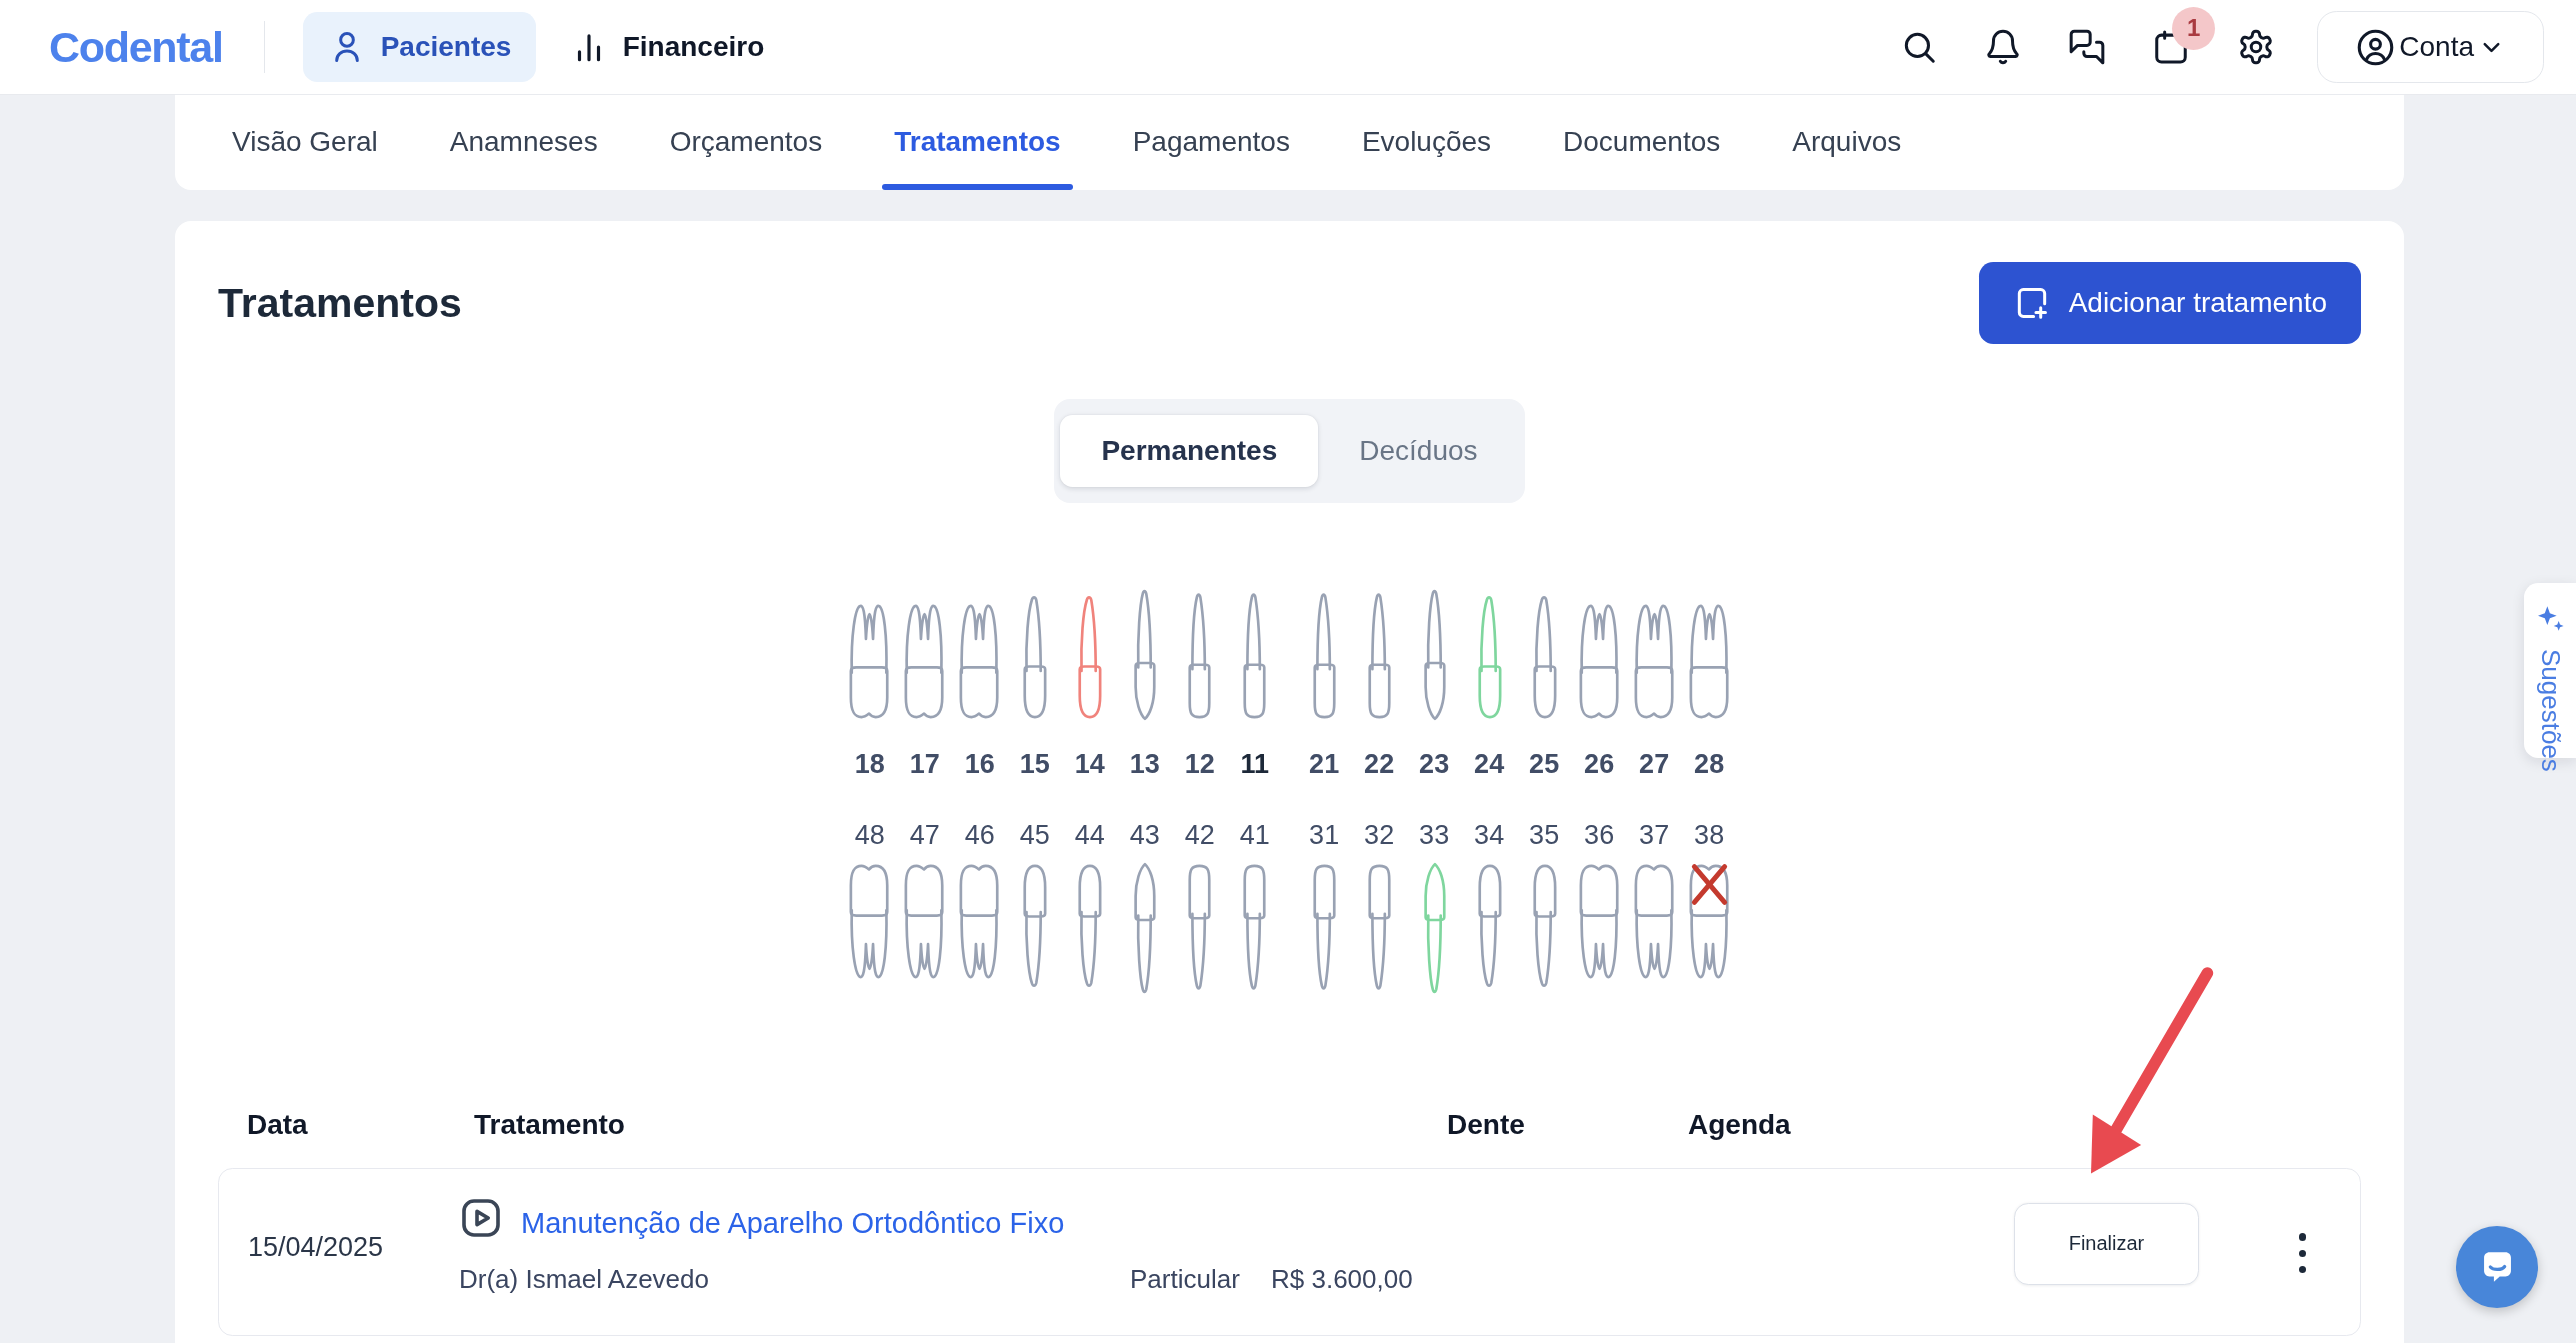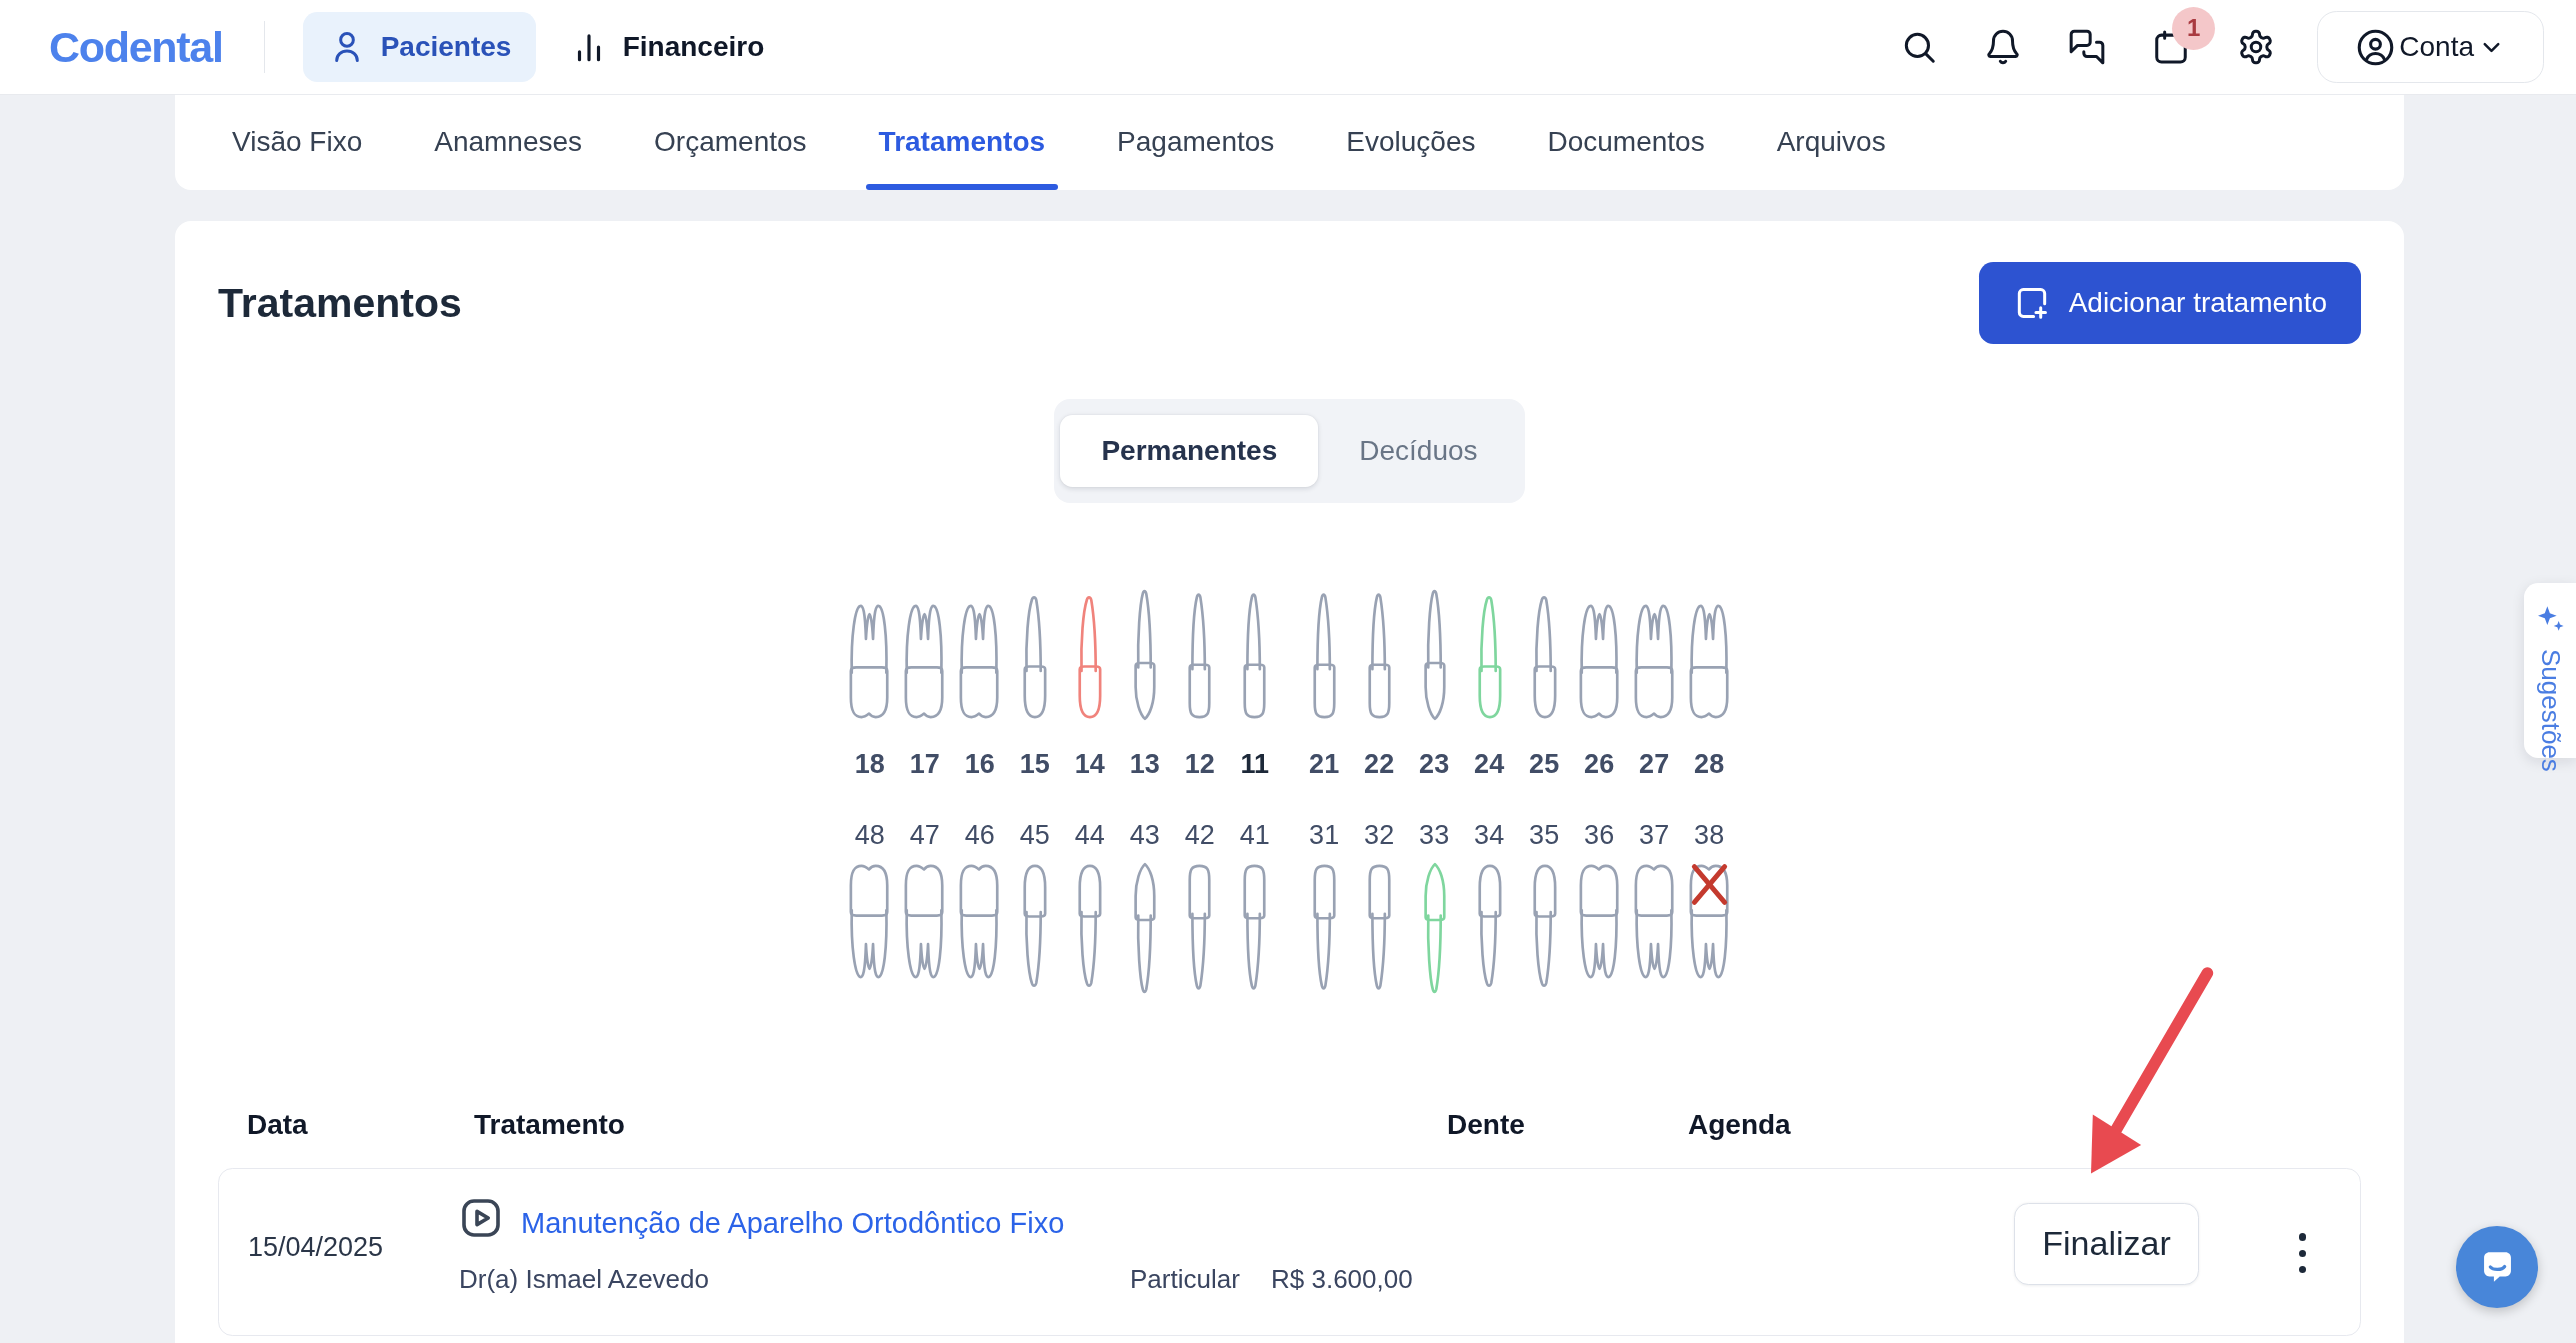--- a/index.html
+++ b/index.html
@@ -73,21 +73,21 @@
   .table-head{position:relative;height:39px;}
   .th{position:absolute;top:0;font-size:28px;font-weight:600;color:var(--ink);}
   .row-card{margin-top:19.7px;position:relative;height:168px;border:1.8px solid var(--border);border-radius:14.3px;background:#fff;}
   .row-date{position:absolute;left:29px;top:63px;font-size:27px;color:#2b3648;}
   .play-icon{position:absolute;left:238px;top:25px;color:#3a4556;cursor:pointer;}
   .row-link{position:absolute;left:302px;top:38px;font-size:29px;color:var(--link-blue);font-weight:500;cursor:pointer;text-align:center;}
   .row-prof{position:absolute;left:240px;top:95px;font-size:26px;color:var(--ink3);}
   .row-pay{position:absolute;left:911px;top:95px;font-size:26px;color:var(--ink3);}
   .row-value{position:absolute;left:1052px;top:95px;font-size:26px;color:var(--ink3);}
   .finish-btn{position:absolute;left:1795px;top:34px;width:185px;height:82px;background:#fff;
-    border:1.8px solid #dde1e9;border-radius:14.3px;font-size:34px;color:var(--ink2);font-weight:500;
+    border:1.8px solid #dde1e9;border-radius:14.3px;font-size:20px;color:var(--ink2);font-weight:500;
     display:flex;align-items:center;justify-content:center;box-shadow:0 0.9px 2.7px rgba(16,24,40,.07);cursor:pointer;font-family:inherit;}
   .kebab{position:absolute;left:2064px;top:47px;width:39px;height:75px;display:flex;flex-direction:column;
     align-items:center;justify-content:center;gap:9px;cursor:pointer;}
   .kebab i{width:7.2px;height:7.2px;border-radius:50%;background:var(--ink2);}
   .next-row{margin-top:16px;height:23px;border:1.8px solid var(--border);border-bottom:none;border-radius:14.3px 14.3px 0 0;background:#fff;}
 
   
   .arrow-overlay{position:absolute;left:2057px;top:955px;z-index:7;pointer-events:none;}
   .suggest-tab{position:absolute;right:0;top:583px;width:52px;height:175px;background:#fff;
     border-radius:14.3px 0 0 14.3px;box-shadow:0 3.6px 12.5px rgba(16,24,40,.10);display:flex;flex-direction:column;
@@ -177,21 +177,21 @@
       <span>
         <svg width="27" height="27" viewBox="0 0 24 24" fill="none" stroke="currentColor" stroke-width="2.2" stroke-linecap="round" stroke-linejoin="round">
             <path d="M6 9l6 6 6-6"></path>
           </svg>
       </span>
     </div>
   </div>
 </div>
 
 <div class="tabsbar">
-  <div class="tab">Visão Fixo</div>
+  <div class="tab">Visão Geral</div>
   <div class="tab">Anamneses</div>
   <div class="tab">Orçamentos</div>
   <div class="tab active">Tratamentos</div>
   <div class="tab">Pagamentos</div>
   <div class="tab">Evoluções</div>
   <div class="tab">Documentos</div>
   <div class="tab">Arquivos</div>
 </div>
 
 <div class="card">

